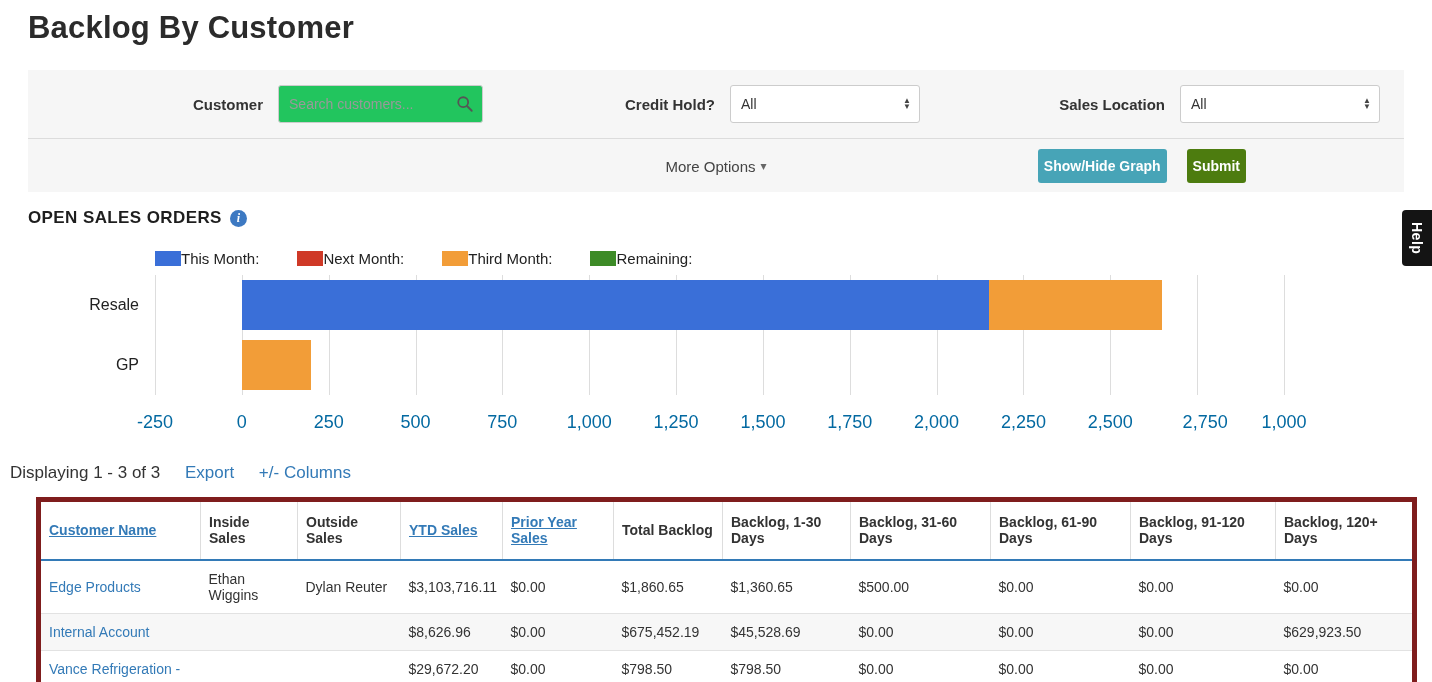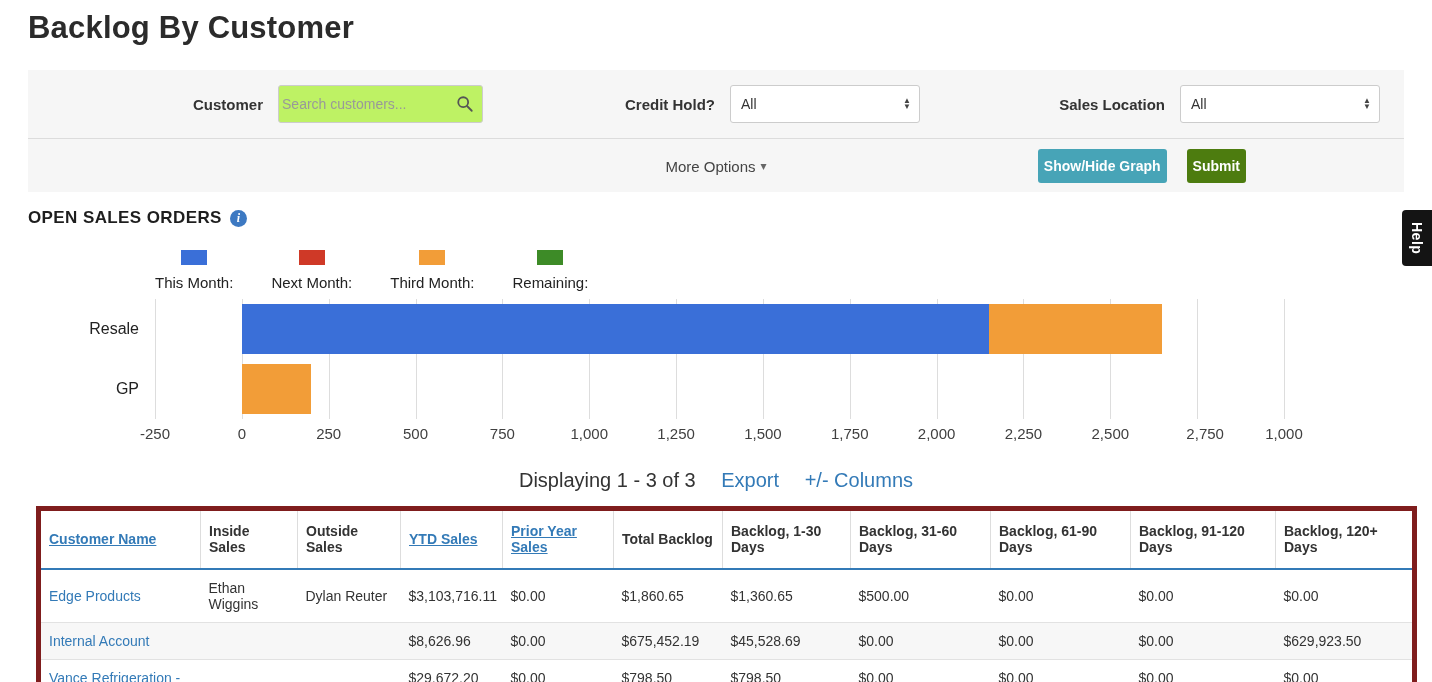--- a/index.html
+++ b/index.html
@@ -14,22 +14,22 @@
   
   .filter-panel { margin:0 28px; background:#f6f6f6; }
   .filter-row1 { position:relative; height:68px; }
   .fgroup { position:absolute; top:50%; transform:translateY(-50%); display:flex; align-items:center; gap:15px; }
   .fgroup.g1 { left:165px; }
   .fgroup.g2 { left:597px; }
   .fgroup.g3 { right:24px; }
   .flabel { font-size:15px; font-weight:700; color:#333; white-space:nowrap; }
   .search-wrap { position:relative; }
   .search-input {
-    width:205px; height:38px; border:1px solid #ccc; border-radius:3px; background:#bef264;
-    padding:0 34px 0 3px; font-size:14px; color:#333; font-family:"Liberation Sans", sans-serif;
+    width:205px; height:38px; border:1px solid #ccc; border-radius:3px; background:#22c55e;
+    padding:0 34px 0 10px; font-size:14px; color:#333; font-family:"Liberation Sans", sans-serif;
   }
   .search-input::placeholder { color:#999; }
   .search-icon { position:absolute; right:9px; top:10px; cursor:pointer; }
   .fake-select {
     height:38px; background:#fff; border:1px solid #ccc; border-radius:3px;
     display:flex; align-items:center; justify-content:space-between;
     padding:0 8px 0 10px; font-size:14px; color:#333; cursor:pointer;
   }
   .fake-select.w190 { width:190px; }
   .fake-select.w200 { width:200px; }
@@ -49,32 +49,32 @@
   .section-heading { display:flex; align-items:center; gap:8px; margin:16px 0 0 28px; }
   .section-heading .txt { font-size:17px; font-weight:700; color:#1e1e1e; letter-spacing:.4px; }
   .info-icon {
     width:17px; height:17px; border-radius:50%; color:#fff;
     font:italic 700 12px "Liberation Serif", serif;
     display:inline-flex; align-items:center; justify-content:center; cursor:pointer;
   }
   
   .chart { margin:0 28px; }
   .chart-legend { display:flex; gap:38px; padding-left:127px; margin:22px 0 8px; }
-  .legend-item { display:flex; align-items:center; gap:9px; font-size:15px; color:#222;flex-direction:column; }
+  .legend-item { display:flex; align-items:center; font-size:15px; color:#222; }
   .legend-swatch { width:26px; height:15px; display:inline-block; }
   .chart-grid { display:grid; grid-template-columns:127px 1fr 120px; }
   .ylabels { display:flex; flex-direction:column; }
   .ylab { height:60px; display:flex; align-items:center; justify-content:flex-end; padding-right:16px; font-size:16px; color:#222; }
   .plot { position:relative; height:120px; overflow:visible; }
   .gridline { position:absolute; top:0; bottom:0; width:1px; background:#ddd; }
   .bar-segment { position:absolute; height:50px; }
   .xaxis { position:relative; height:30px; }
-  .tick-label { position:absolute; top:6px; transform:translateX(-50%); font-size:15px; color:#404040; white-space:nowrap; }
-  
-  .table-meta { text-align:center; margin:20px 0 14px; font-size:20px; color:#333; }
+  .tick-label { position:absolute; top:17px; transform:translateX(-50%); font-size:18px; color:#0369a1; white-space:nowrap; }
+  
+  .table-meta { text-align:left; margin:38px 0 14px; font-size:17px; color:#333; }
   .table-meta .piece { margin:0 10px; }
   a.link { color:#337ab7; text-decoration:none; cursor:pointer; }
   
   table.data-table {
     margin:0 36px; width:1376px; border-collapse:collapse; table-layout:fixed;
     font-size:14px; color:#333; border:5px solid #7f1d1d;
   }
   table.data-table thead th {
     border:1px solid #ddd; border-bottom:2px solid #337ab7;
     padding:12px 8px; text-align:left; font-weight:700; color:#333; vertical-align:middle; height:60px;

